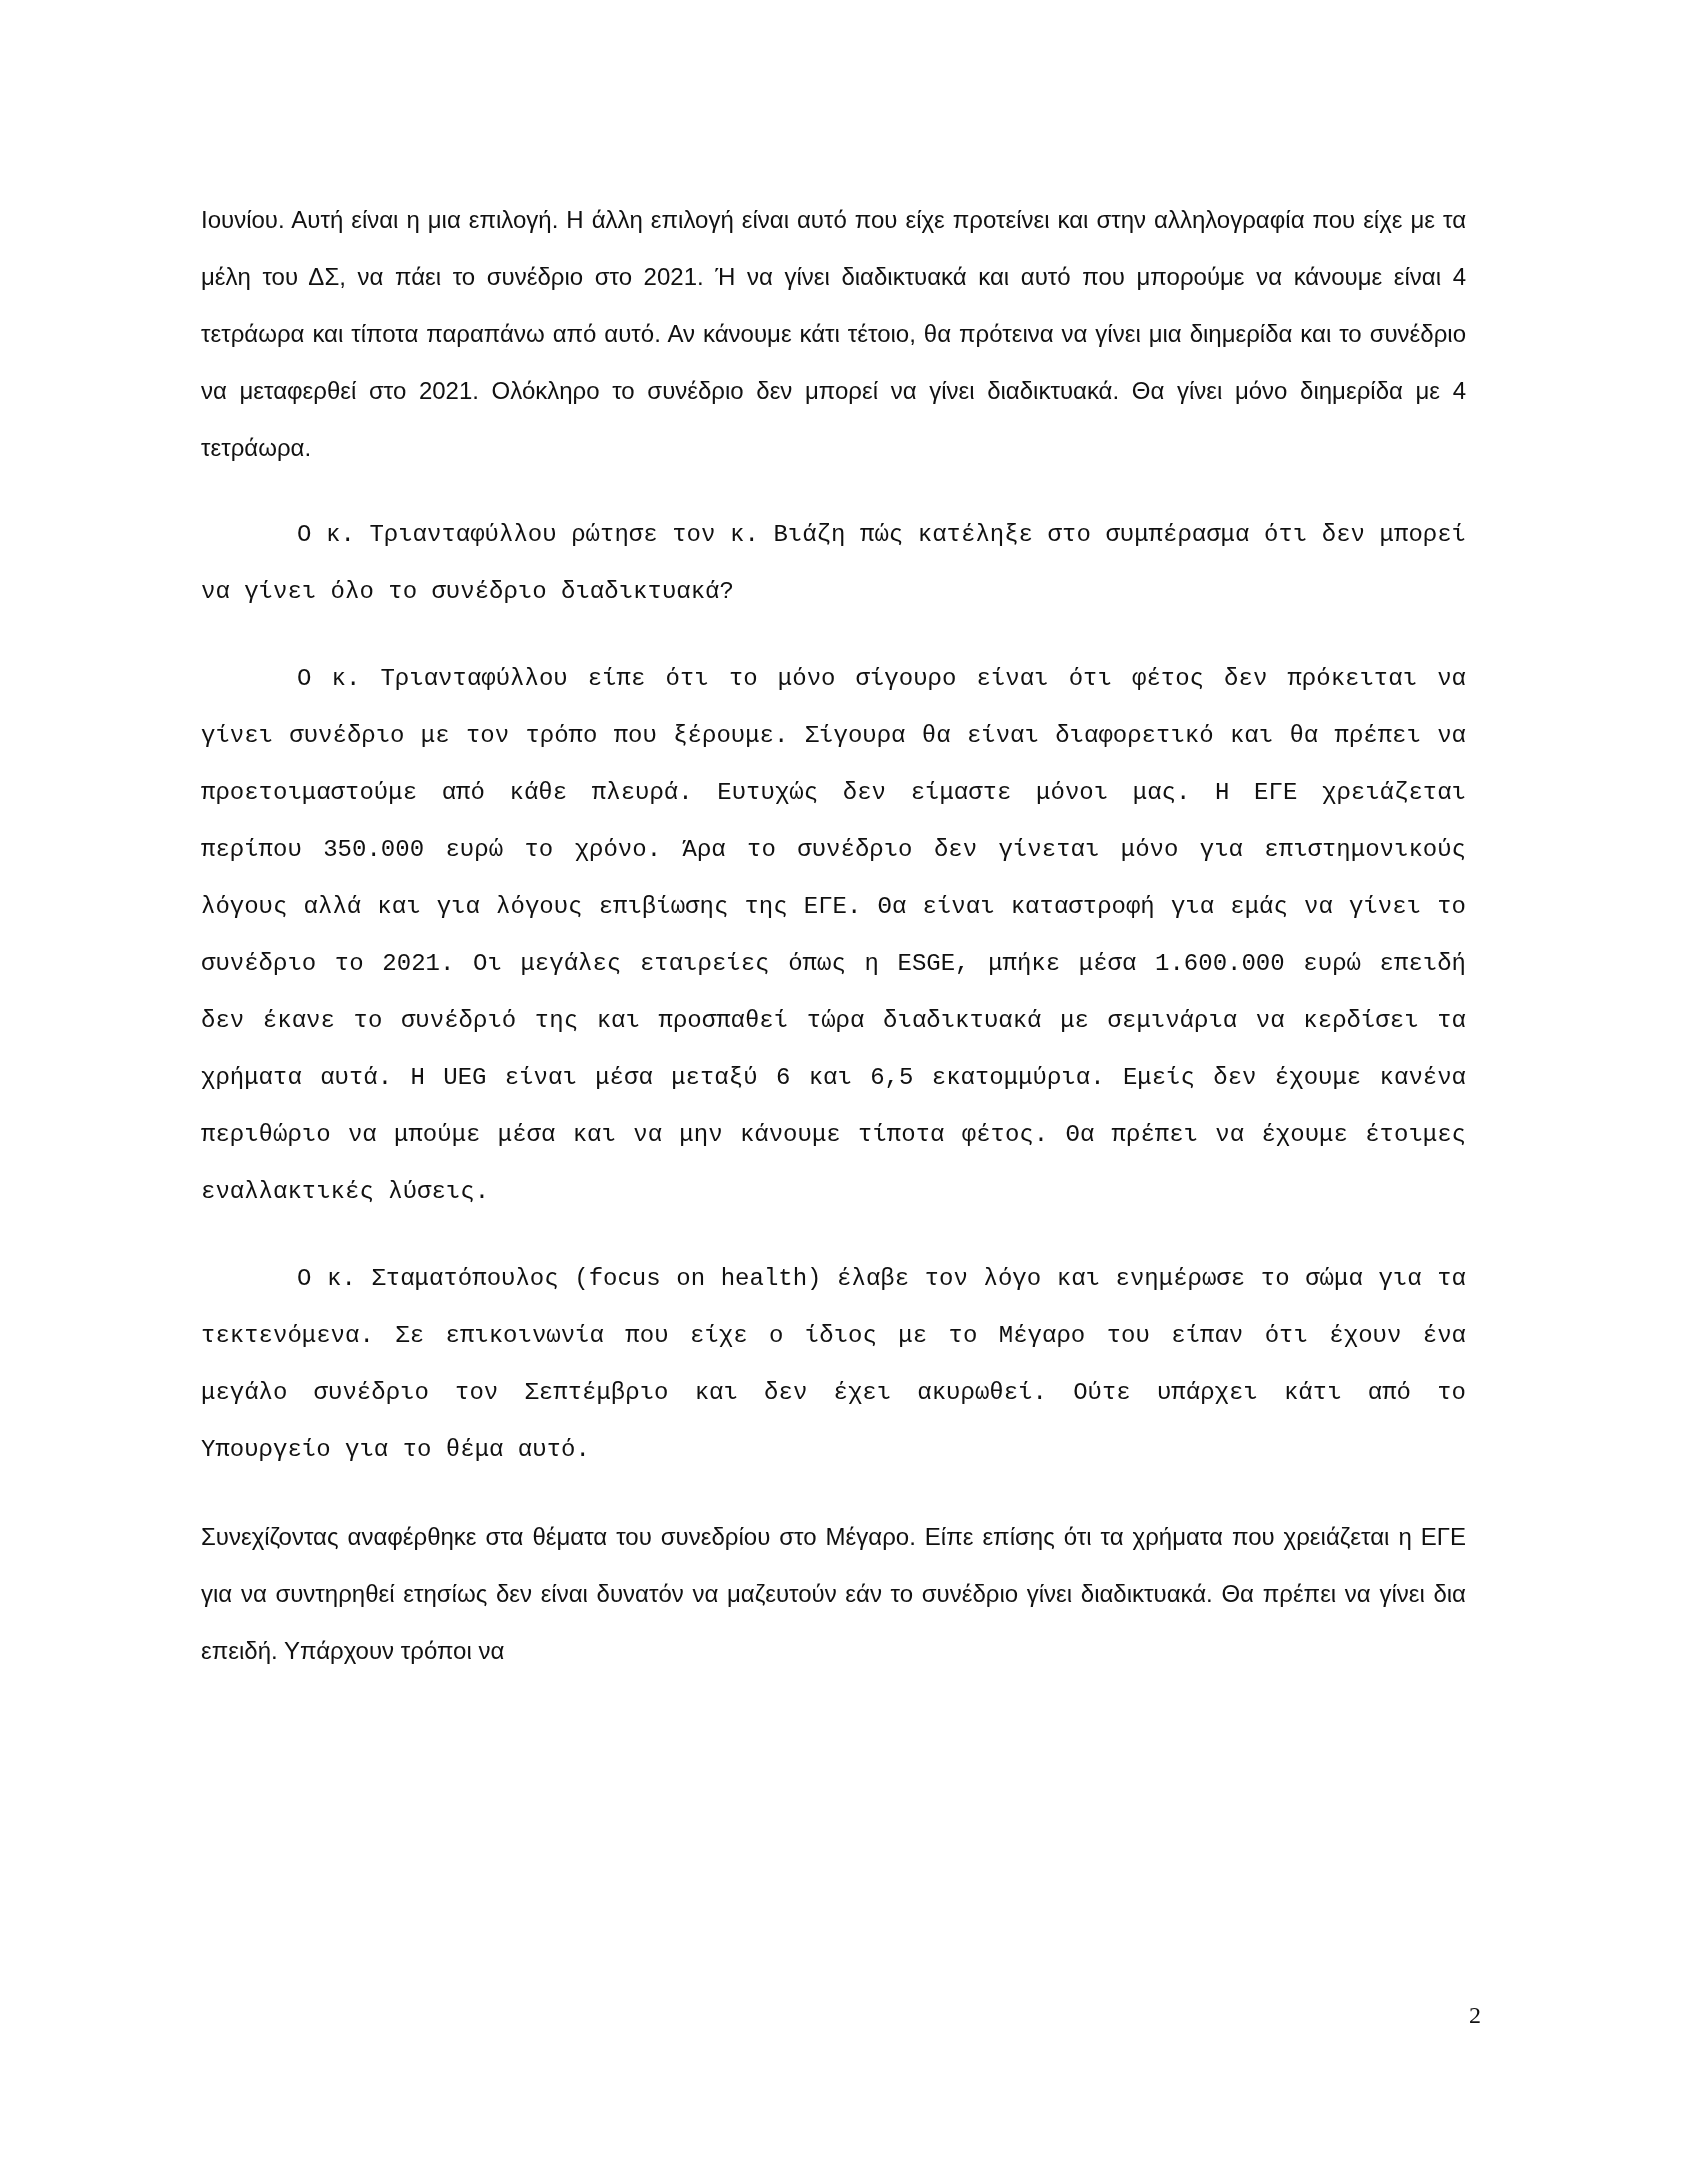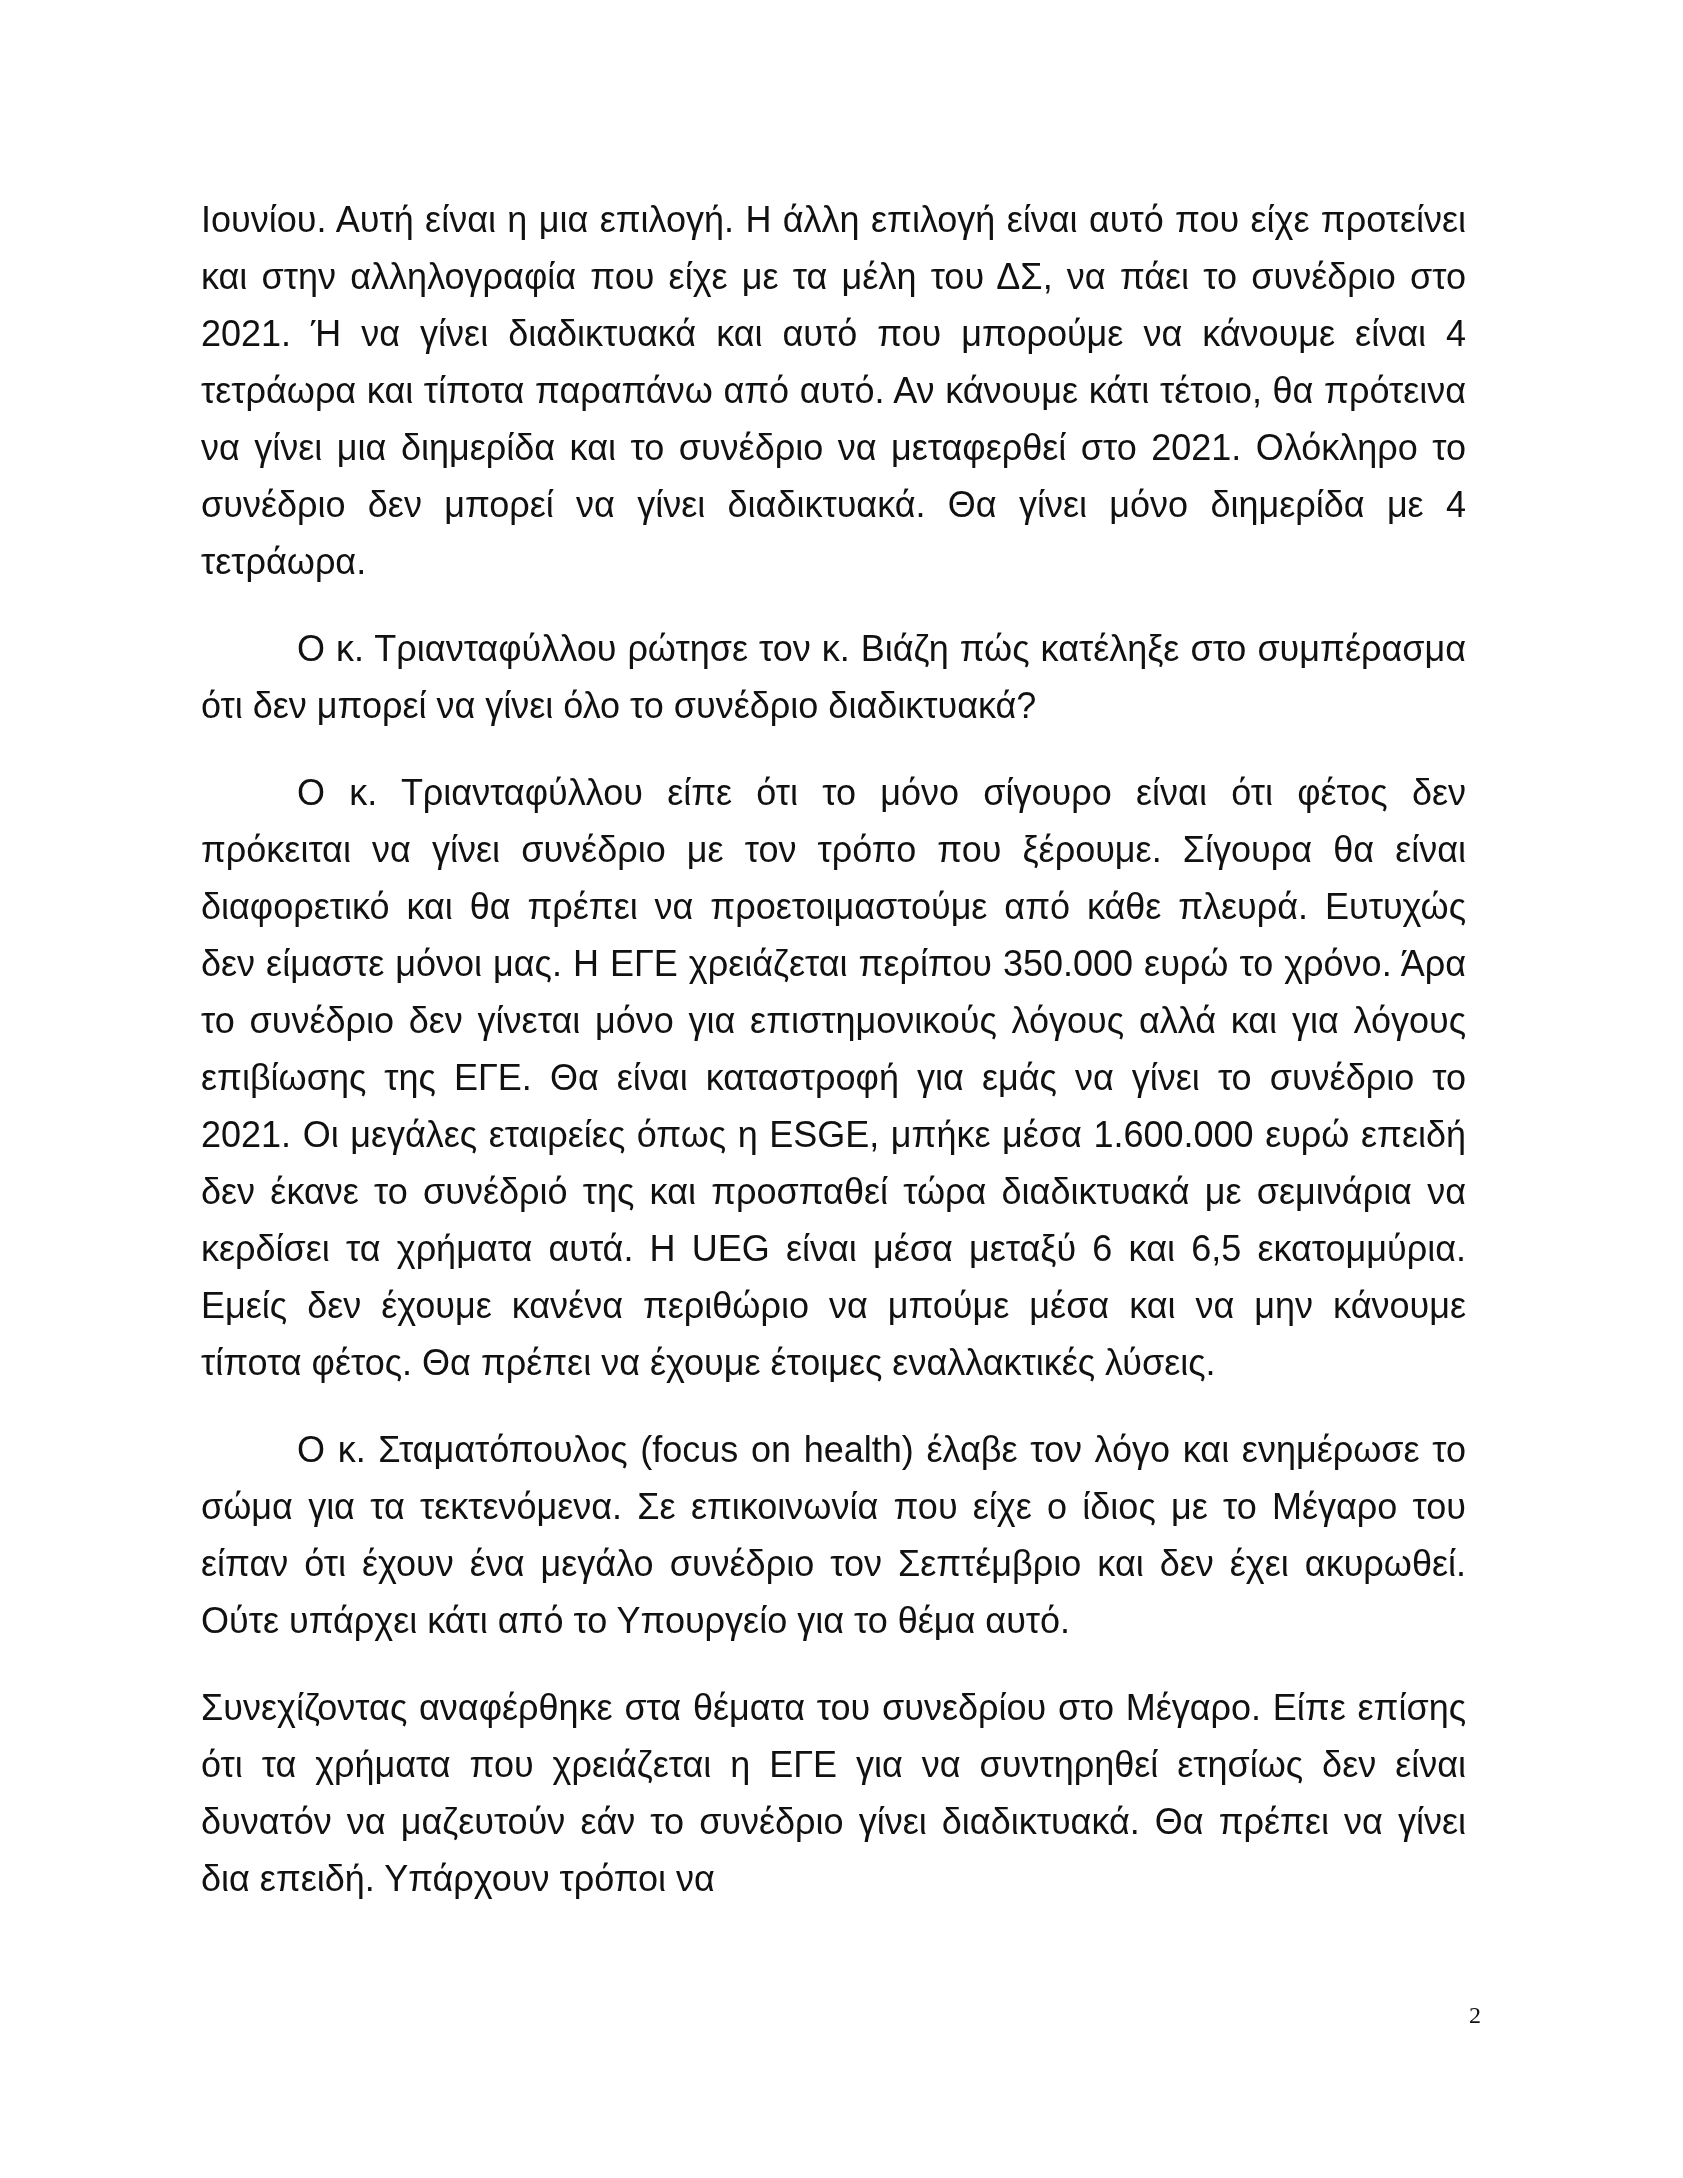--- a/index.html
+++ b/index.html
@@ -16,28 +16,29 @@
       color: #111111;
     }
     .page {
       position: absolute;
       left: 201px;
       top: 191px;
       width: 1281px;
     }
     .para {
       margin: 0 16px 30px 0;
-      font-size: 36px;
+      font-size: 24px;
       line-height: 57px;
       text-align: justify;
       text-align-last: left;
       letter-spacing: 0px;
     }
     .para.indent {
       text-indent: 96px;
+      font-family: Liberation Mono, monospace;
     }
     .page-number {
       position: absolute;
       left: 1469px;
       top: 2002px;
       font-family: "Liberation Serif", "DejaVu Serif", serif;
       font-size: 24px;
       color: #111111;
     }
   </style>

